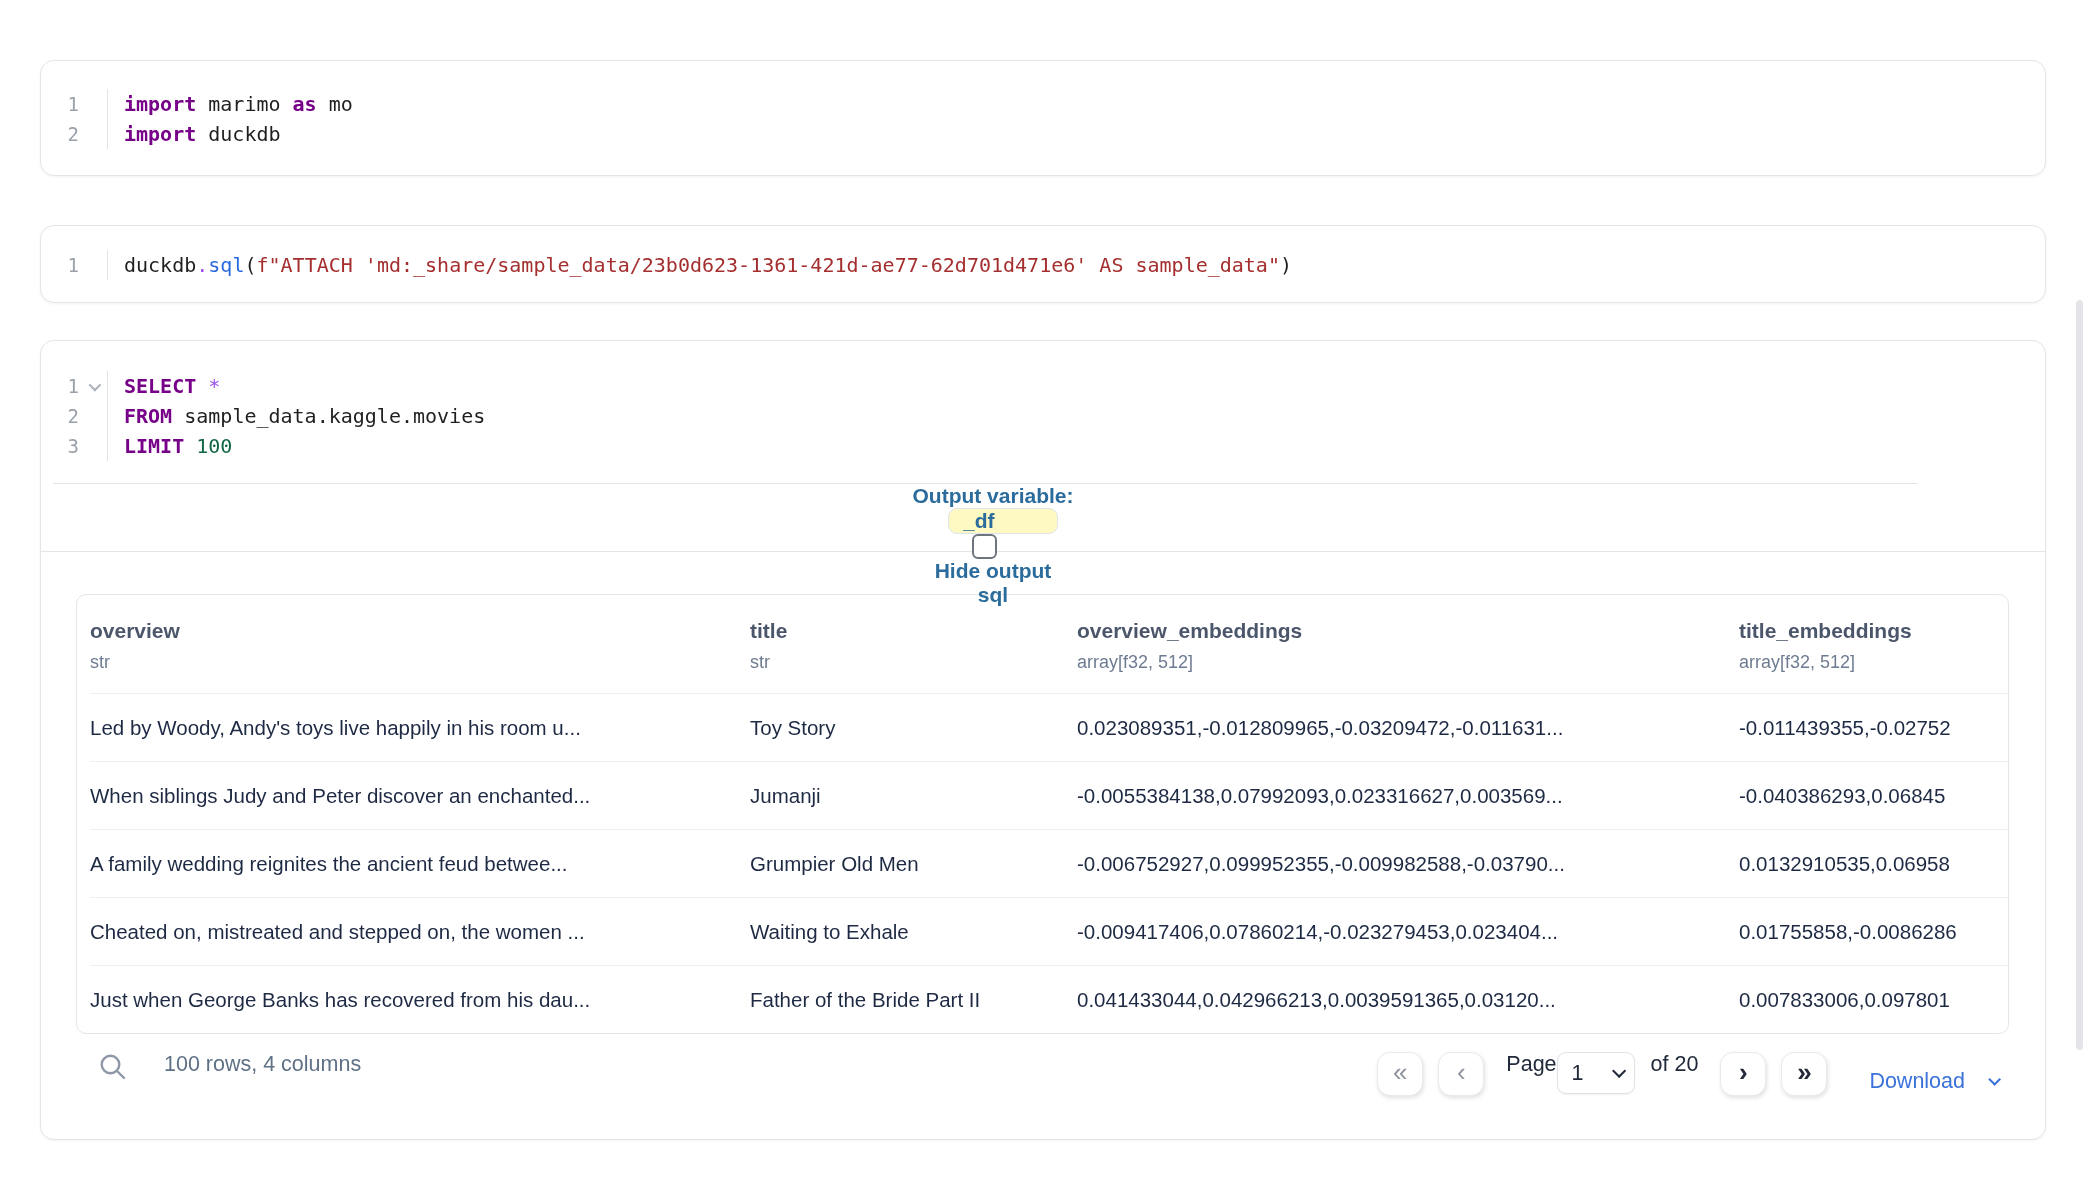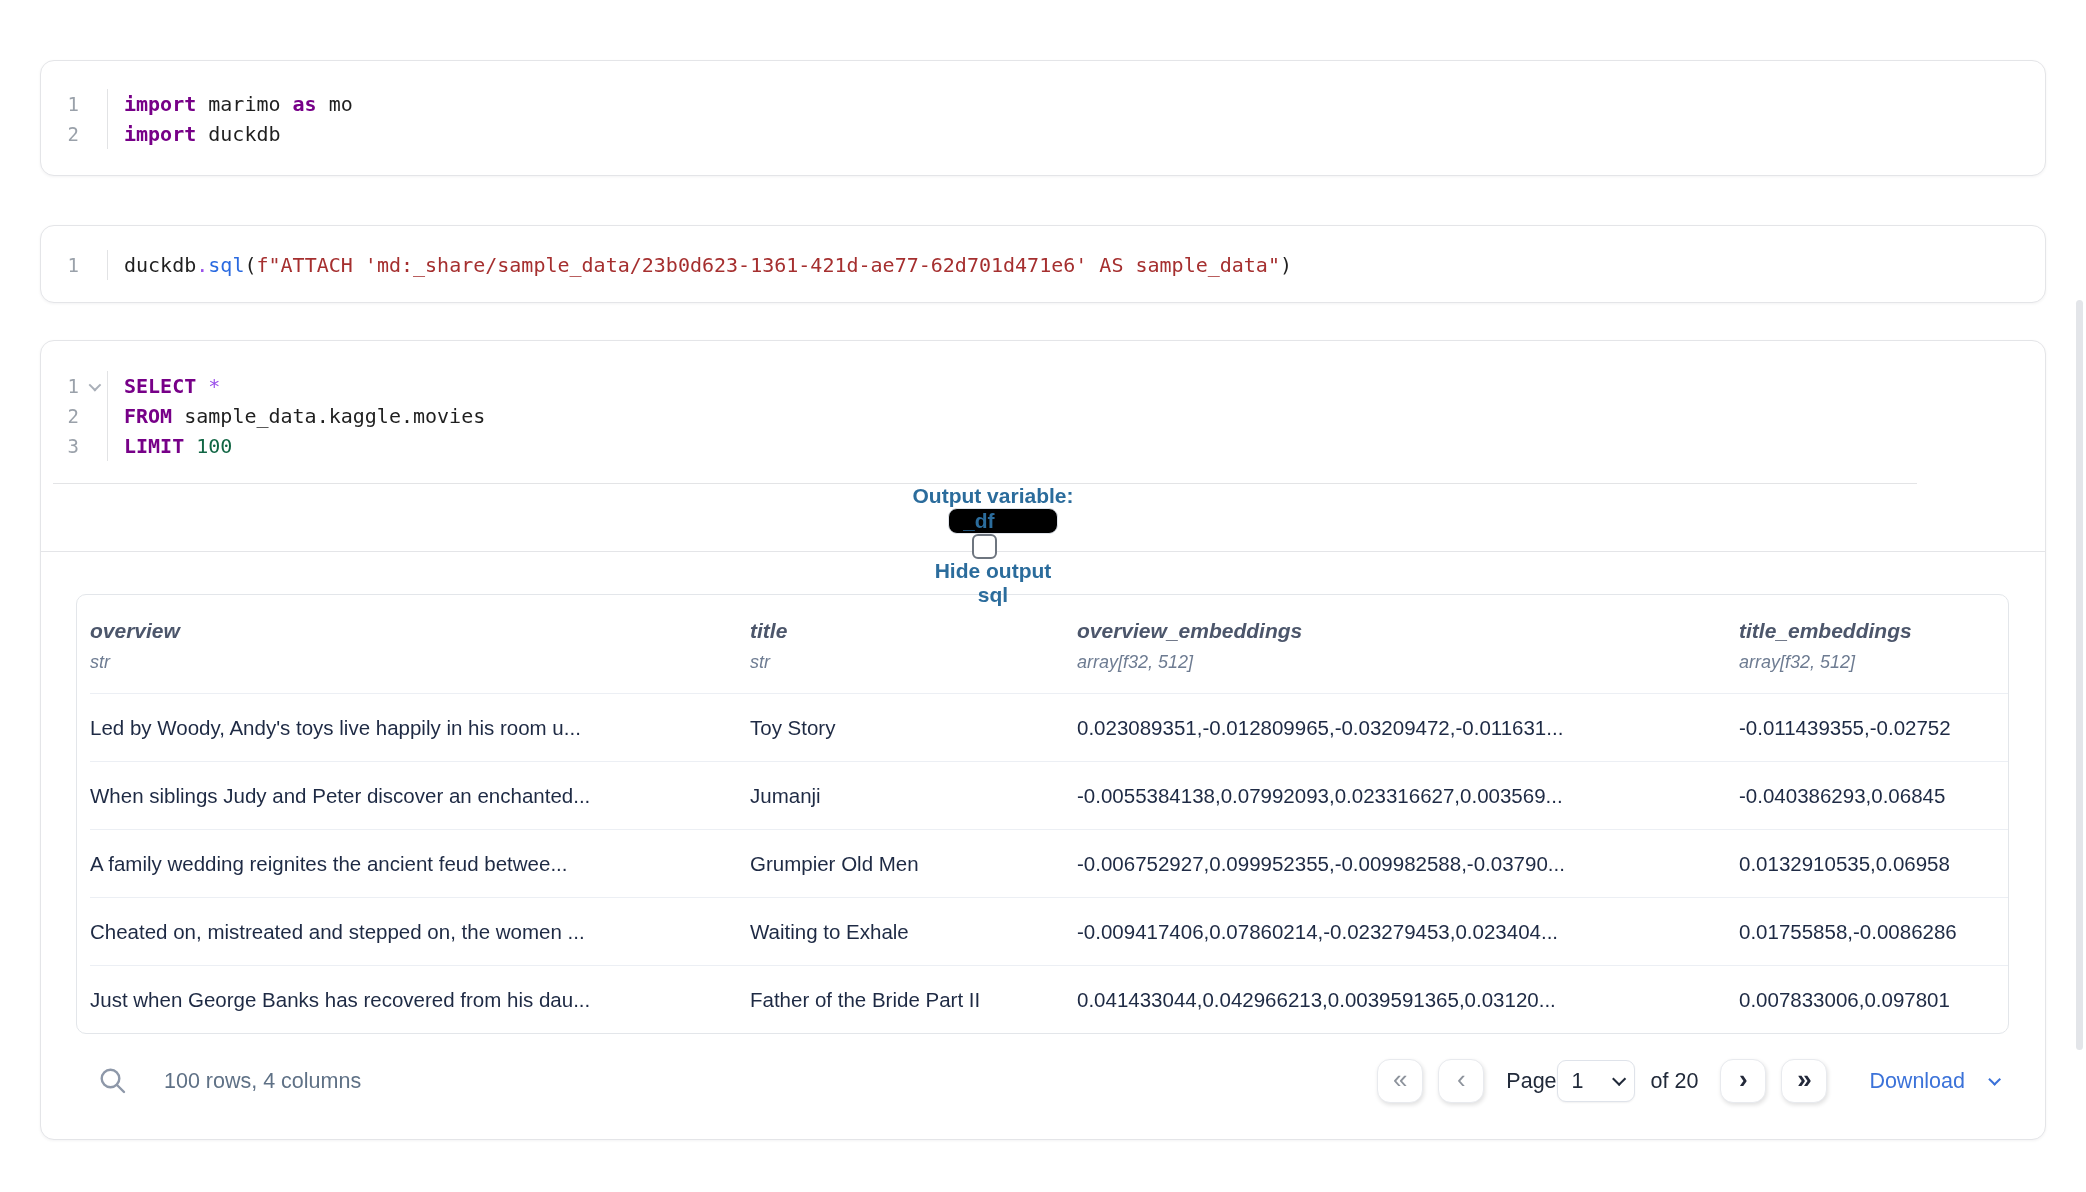--- a/index.html
+++ b/index.html
@@ -36,40 +36,40 @@
   .tok-str { color:var(--code-string,#a52f2f); }
   .tok-num { color:var(--code-number,#116644); }
 
   
   .editor-divider { border-top:1px solid #e3e4e6; margin:0 128px 0 12px; }
   .sql-toolbar { display:flex; align-items:center; height:68px;
                  padding:0 128px 0 28px; border-bottom:1px solid #e4e5e8;flex-direction:column; }
   .blue-label { color:var(--accent-blue,#2b6c9c); font-weight:bold; font-size:21px; }
   .var-input { width:110px; height:38px; margin-left:20px; border:1px solid #dfe3ea;
                border-radius:9px; color:var(--accent-blue,#2b6c9c); font-weight:bold;
-               font-size:21px; padding:0 14px; font-family:inherit; outline:none; background:#000000; }
+               font-size:21px; padding:0 14px; font-family:inherit; outline:none; background:#fef9c3; }
   .flex-spacer { flex:1; }
   .checkbox { width:25px; height:25px; border:2px solid #6e757f; border-radius:6px;
               background:#fff; margin-right:17px; flex:0 0 auto; cursor:pointer; }
   .toolbar-divider { width:1px; height:40px; background:#dde1e7; margin:0 32px; }
 
   
   .output-area { padding:42px 36px 0 35px; }
   .table-panel { display:grid; grid-template-columns:660px 327px 662px minmax(0,1fr);
                  border:1px solid #e3e6ea; border-radius:10px; padding-left:13px;
                  overflow:hidden; background:#fff; }
-  .th { padding:24px 20px 20px 0;font-style:italic; }
+  .th { padding:24px 20px 20px 0; }
   .th-name { color:var(--table-header-text,#4c566b); font-weight:bold; font-size:21px; }
   .th-type { color:#6e7c92; font-size:18px; margin-top:9px; }
   .td { height:68px; display:flex; align-items:center; border-top:1px solid #eceff4;
         color:var(--table-body-text,#1e2a44); font-size:20.5px; white-space:nowrap;
         overflow:hidden; padding-right:18px; }
 
   
-  .table-footer { display:flex; align-items:center; margin-top:18px; height:58px; }
+  .table-footer { display:flex; margin-top:18px; height:58px; }
   .search-icon { width:30px; height:30px; margin-left:22px; flex:0 0 auto; cursor:pointer; }
   .row-summary { color:#5f7186; font-size:21.5px; margin-left:36px; }
   .pg-btn { width:46px; height:44px; border:1px solid #e8eaee; border-radius:13px;
             background:#fff; box-shadow:1px 2px 4px rgba(0,0,0,.12);
             display:flex; align-items:center; justify-content:center; cursor:pointer; }
   .pg-btn + .pg-btn { margin-left:15px; }
   .pg-glyph { font-size:26px; font-weight:bold; line-height:1; transform:translateY(-2px); }
   .pg-disabled .pg-glyph { color:#8d939c; font-weight:normal; }
   .pg-enabled  .pg-glyph { color:#23293a; }
   .page-label { color:#212a3a; font-size:21.5px; margin:0 0 0 22px; }

